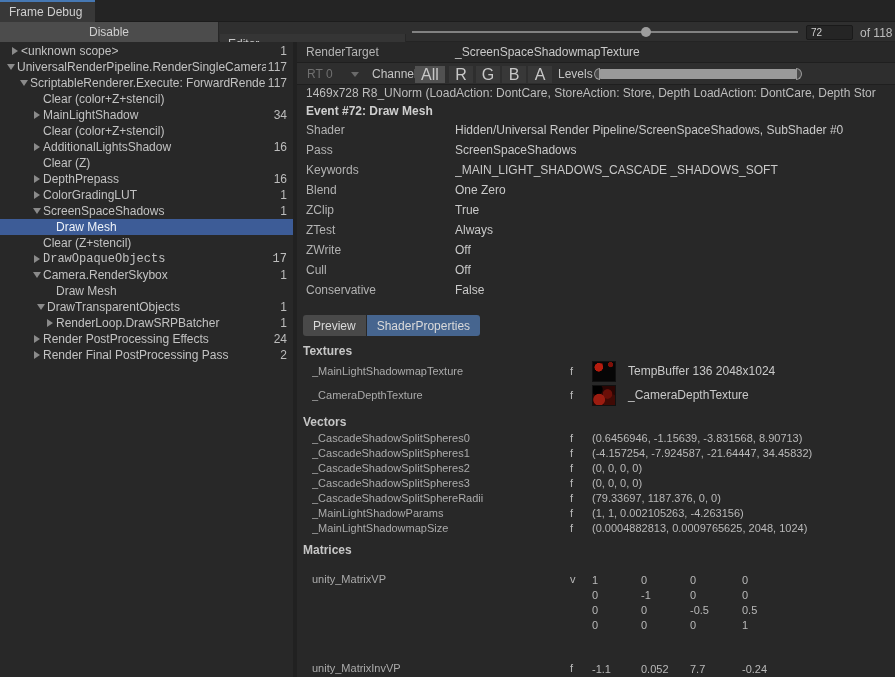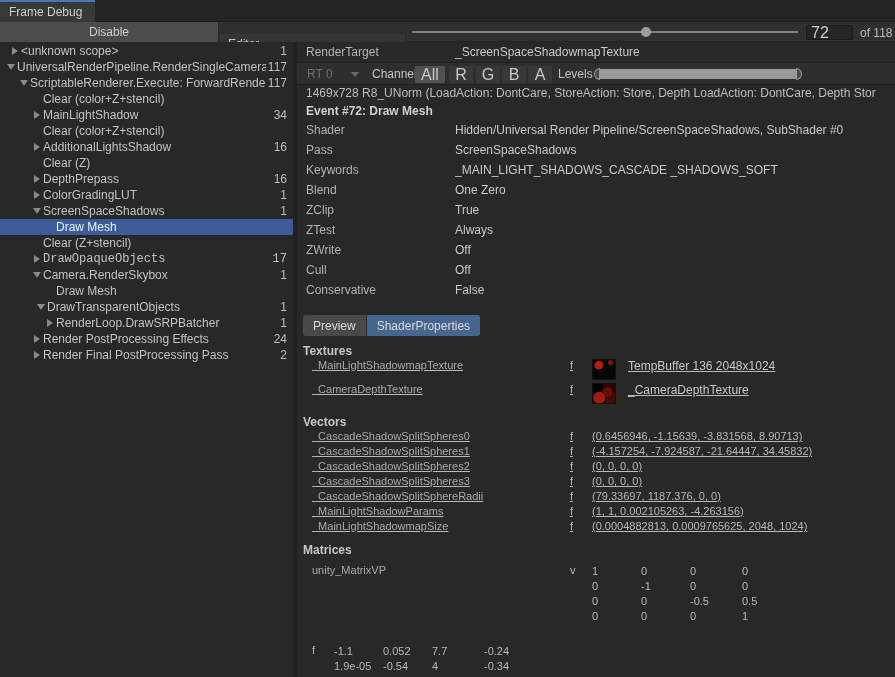--- a/index.html
+++ b/index.html
@@ -21,21 +21,21 @@
   .dropdown { position:absolute; left:220px; top:12px; width:186px; height:20px; background:#353535;
               border-right:1px solid #272727; display:flex; align-items:center; padding:0 8px;
               color:#c8c8c8; cursor:pointer; }
   .dd-arrow { margin-left:auto; width:0; height:0; border-left:5px solid transparent;
               border-right:5px solid transparent; border-top:5px solid #999; }
   .frame-slider { position:absolute; left:412px; top:0; width:386px; height:20px; cursor:pointer; }
   .frame-slider .rail { position:absolute; left:0; right:0; top:9px; height:2px; background:#828282; }
   .frame-slider .handle { position:absolute; top:5px; width:10px; height:10px; border-radius:50%;
                           background:#9d9d9d; }
   .frame-field { position:absolute; left:806px; top:3px; width:47px; height:15px; background:#252525;
-                 border:1px solid #1a1a1a; border-radius:2px; color:#cfcfcf; font-size:16px;
+                 border:1px solid #1a1a1a; border-radius:2px; color:#cfcfcf; font-size:10px;
                  padding:1px 4px; line-height:12px; }
   .frame-total { position:absolute; left:860px; top:4px; color:#bdbdbd; font-size:12px; }
 
   
   .content { position:absolute; top:42px; left:0; right:0; bottom:0; display:flex; }
   .tree { width:293px; background:#282828; overflow:hidden; padding-top:1px; }
   .splitter { width:4px; background:#212121; cursor:col-resize; }
   .details { flex:1; position:relative; overflow:hidden; background:#282828; }
 
   
@@ -84,39 +84,39 @@
   
   .tabs { display:flex; margin:15px 0 0 6px; }
   .ptab { height:21px; padding:0 10px; display:flex; align-items:center; background:#494949;
           color:#dadada; border-radius:3px 0 0 3px; cursor:pointer; }
   .ptab + .ptab { border-radius:0 3px 3px 0; margin-left:1px; }
   .ptab.active { background:#46658f; }
 
   
   .section-title { font-weight:bold; color:#c6c6c6; padding-left:6px; margin-top:7px; height:16px;
                    line-height:16px; }
-  .srow { display:flex; padding-left:15px; font-size:11px; color:#b9b9b9;
-          white-space:nowrap;text-decoration:underline; }
+  .srow { display:flex; align-items:center; padding-left:15px; font-size:11px; color:#b9b9b9;
+          white-space:nowrap; }
   .sname { flex:0 0 258px; overflow:hidden; color:#ababab; }
   .stype { flex:0 0 22px; color:#b9b9b9; }
   .tex-row { height:24px; }
   .vec-row { height:15px; }
   .thumb { width:24px; height:21px; margin-right:12px; border:1px solid #111; flex:0 0 24px; }
   .thumb.shadowmap-thumb { background:
       radial-gradient(circle at 26% 28%, #b51c0e 0 19%, rgba(0,0,0,0) 21%),
       radial-gradient(circle at 80% 14%, #7e1008 0 10%, rgba(0,0,0,0) 12%),
       radial-gradient(circle at 38% 16%, #6e0d06 0 8%, rgba(0,0,0,0) 10%), #060606; }
   .thumb.depth-thumb { background:
       radial-gradient(circle at 28% 72%, #9c1c10 0 26%, rgba(0,0,0,0) 30%),
       radial-gradient(circle at 66% 42%, #6a0f08 0 24%, rgba(0,0,0,0) 28%),
       radial-gradient(circle at 82% 84%, #400a05 0 30%, rgba(0,0,0,0) 34%),
       radial-gradient(circle at 18% 18%, #000 0 22%, rgba(0,0,0,0) 26%), #2a0503; }
   .tex-value { color:#c9c9c9; font-size:12px; }
 
-  .mat-row { display:flex; padding-left:15px; font-size:11px; margin-top:6px; align-items:flex-start; }
+  .mat-row { display:flex; padding-left:15px; font-size:11px; margin-top:15px; align-items:flex-start; }
   .mat-grid { display:grid; grid-template-columns:49px 49px 52px 60px; line-height:15px;
               color:#b9b9b9; }
   .mat-gap { height:14px; }
 </style>
 </head>
 <body>
 
 <div class="tabbar">
   <div class="tab">
     <span>Frame Debug</span>
@@ -390,20 +390,21 @@
             <div>-0.5</div>
             <div>0.5</div>
             <div>0</div>
             <div>0</div>
             <div>0</div>
             <div>1</div>
           </div>
         </div>
         <div class="mat-gap"></div>
         <div class="mat-row">
+          <div class="sname">unity_MatrixInvVP</div>
           <div class="stype">f</div>
           <div class="mat-grid">
             <div>-1.1</div>
             <div>0.052</div>
             <div>7.7</div>
             <div>-0.24</div>
             <div>1.9e-05</div>
             <div>-0.54</div>
             <div>4</div>
             <div>-0.34</div>

